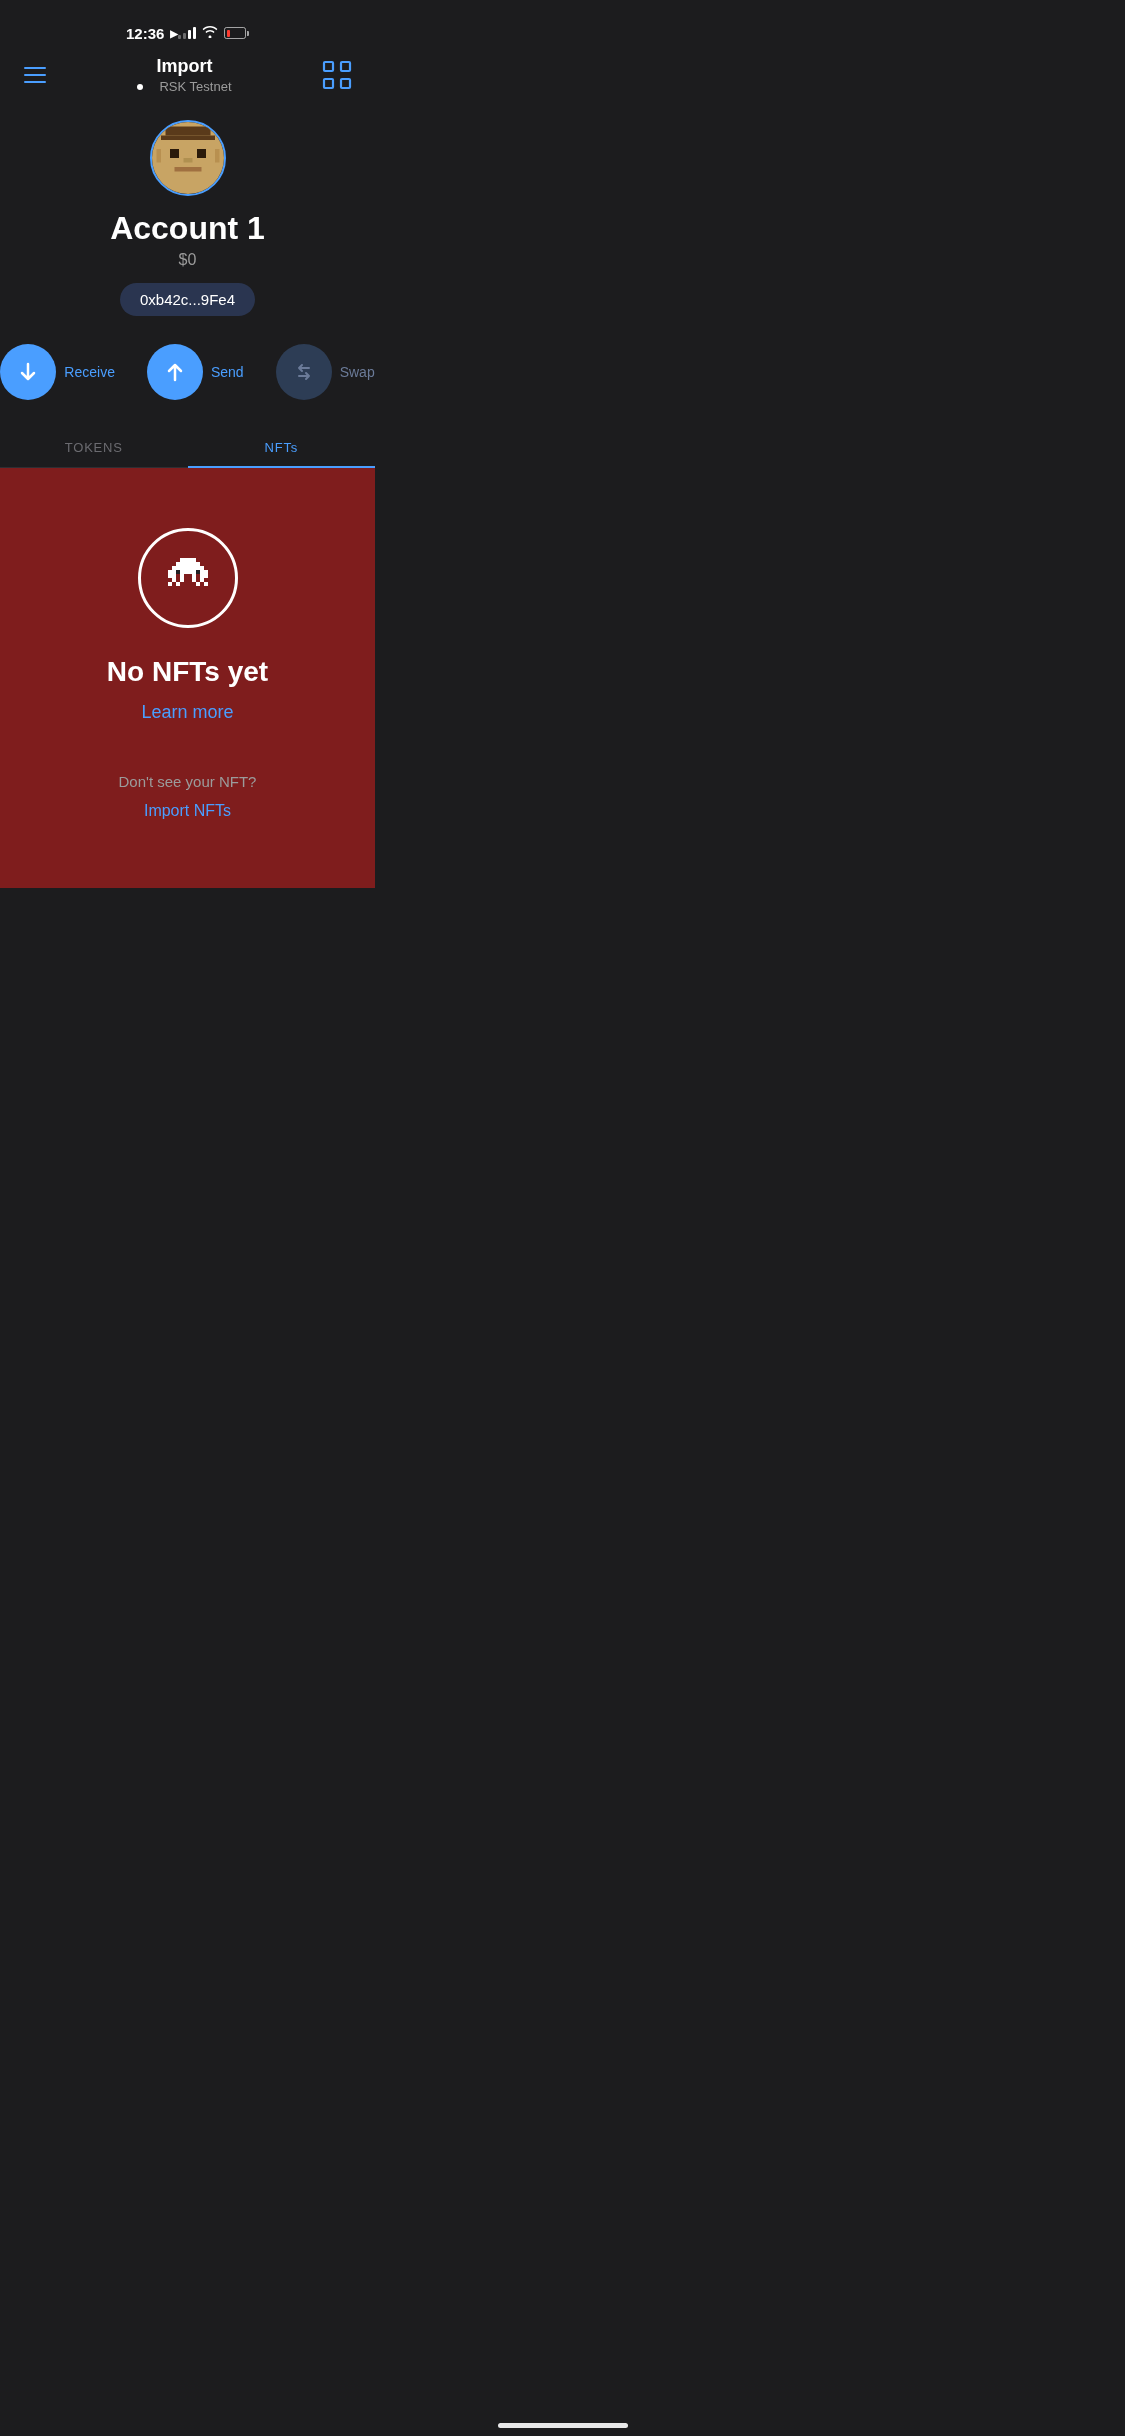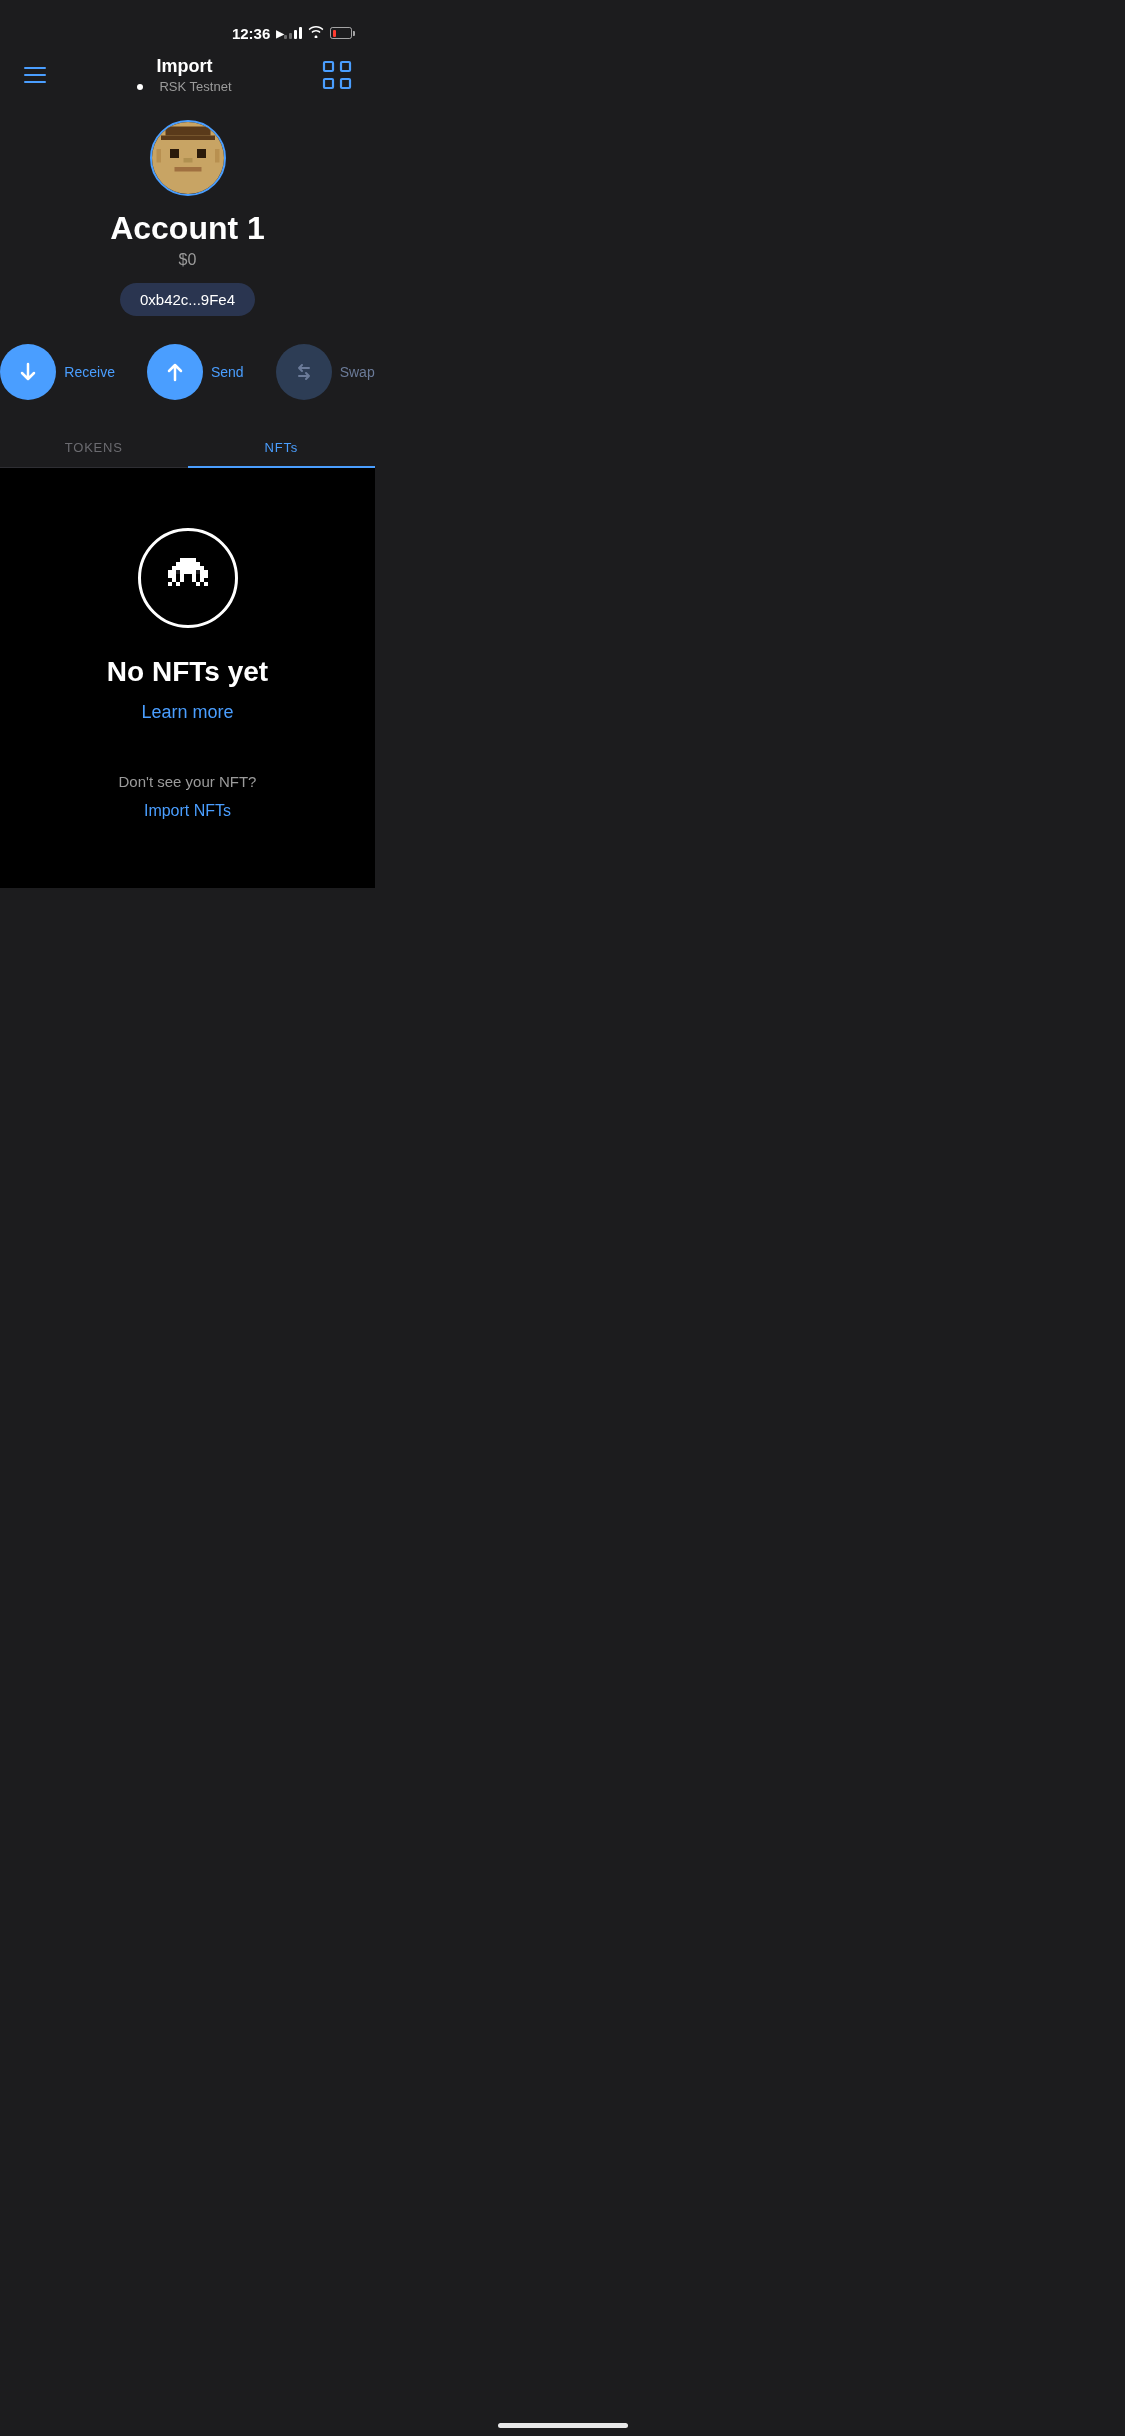--- a/index.html
+++ b/index.html
@@ -11,21 +11,21 @@
       background-color: #1c1c1e;
       color: #ffffff;
       font-family: -apple-system, BlinkMacSystemFont, 'SF Pro Display', 'Helvetica Neue', sans-serif;
       overflow-x: hidden;
       position: relative;
     }
 
     
     .status-bar {
       display: flex;
-      justify-content: flex-end;
+      justify-content: center;
       align-items: center;
       padding: 30px 20px 8px 20px;
       height: 44px;
     }
 
     .status-time {
       font-size: 15px;
       font-weight: 600;
       color: #ffffff;
       display: flex;
@@ -276,21 +276,21 @@
       height: 2px;
       background: #4a9eff;
     }
 
     
     .nfts-content {
       display: flex;
       flex-direction: column;
       align-items: center;
       padding: 60px 20px 40px 20px;
-      background: #000000;
+      background: #7f1d1d;
       min-height: 420px;
     }
 
     .nft-icon-circle {
       width: 100px;
       height: 100px;
       border-radius: 50%;
       border: 3px solid #ffffff;
       display: flex;
       align-items: center;

